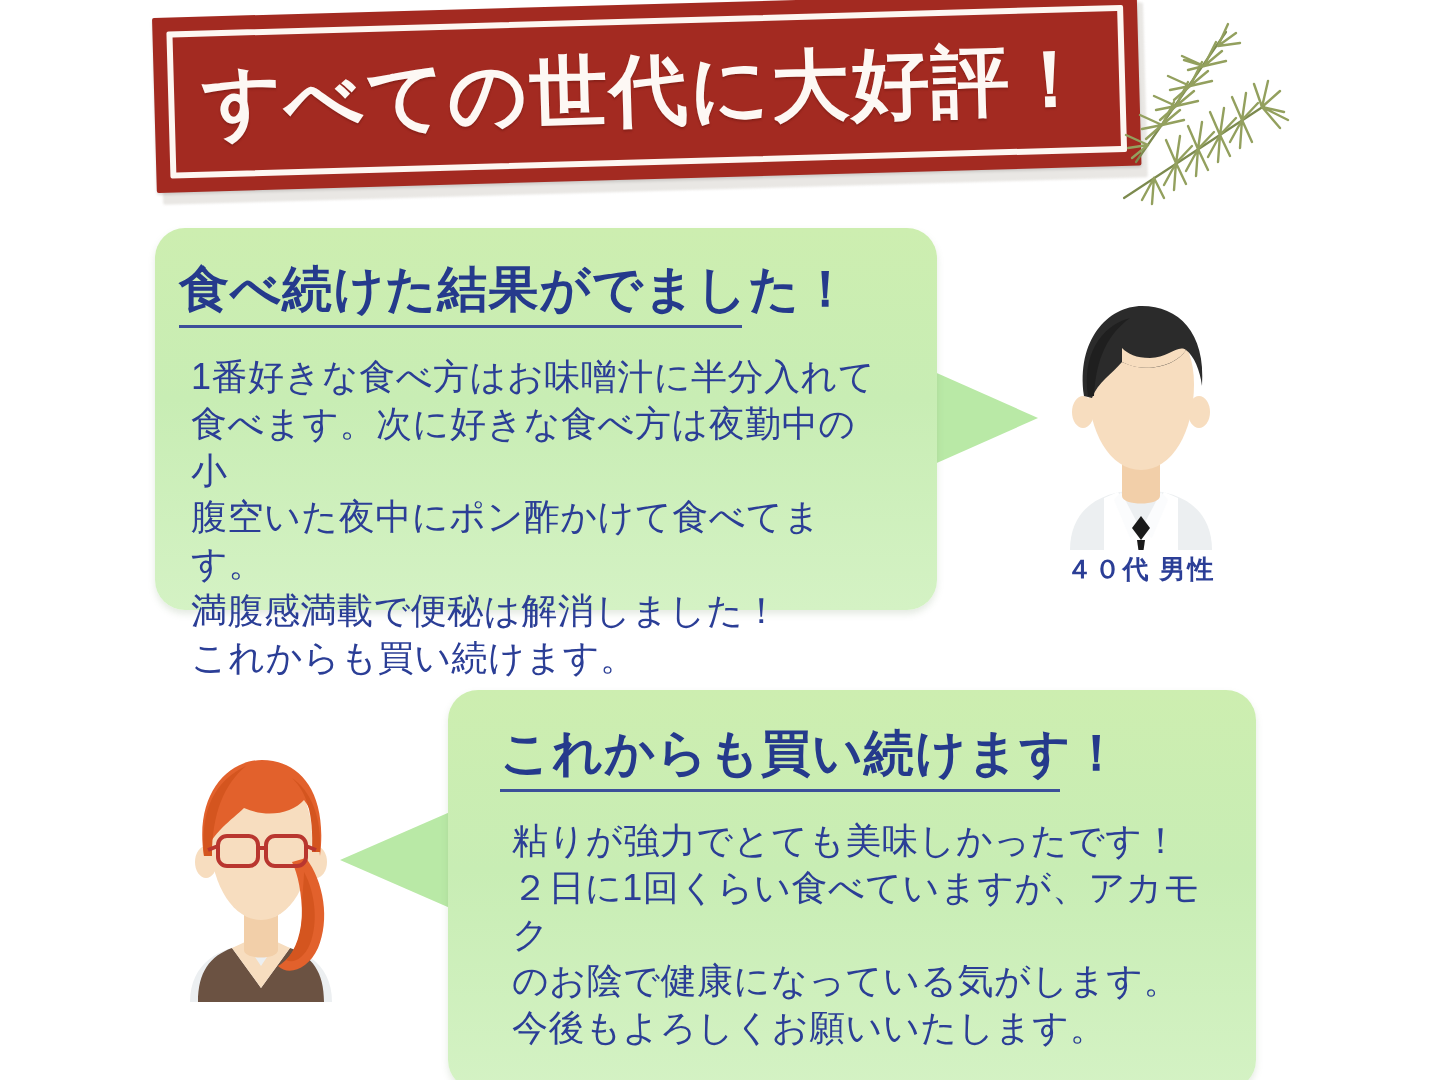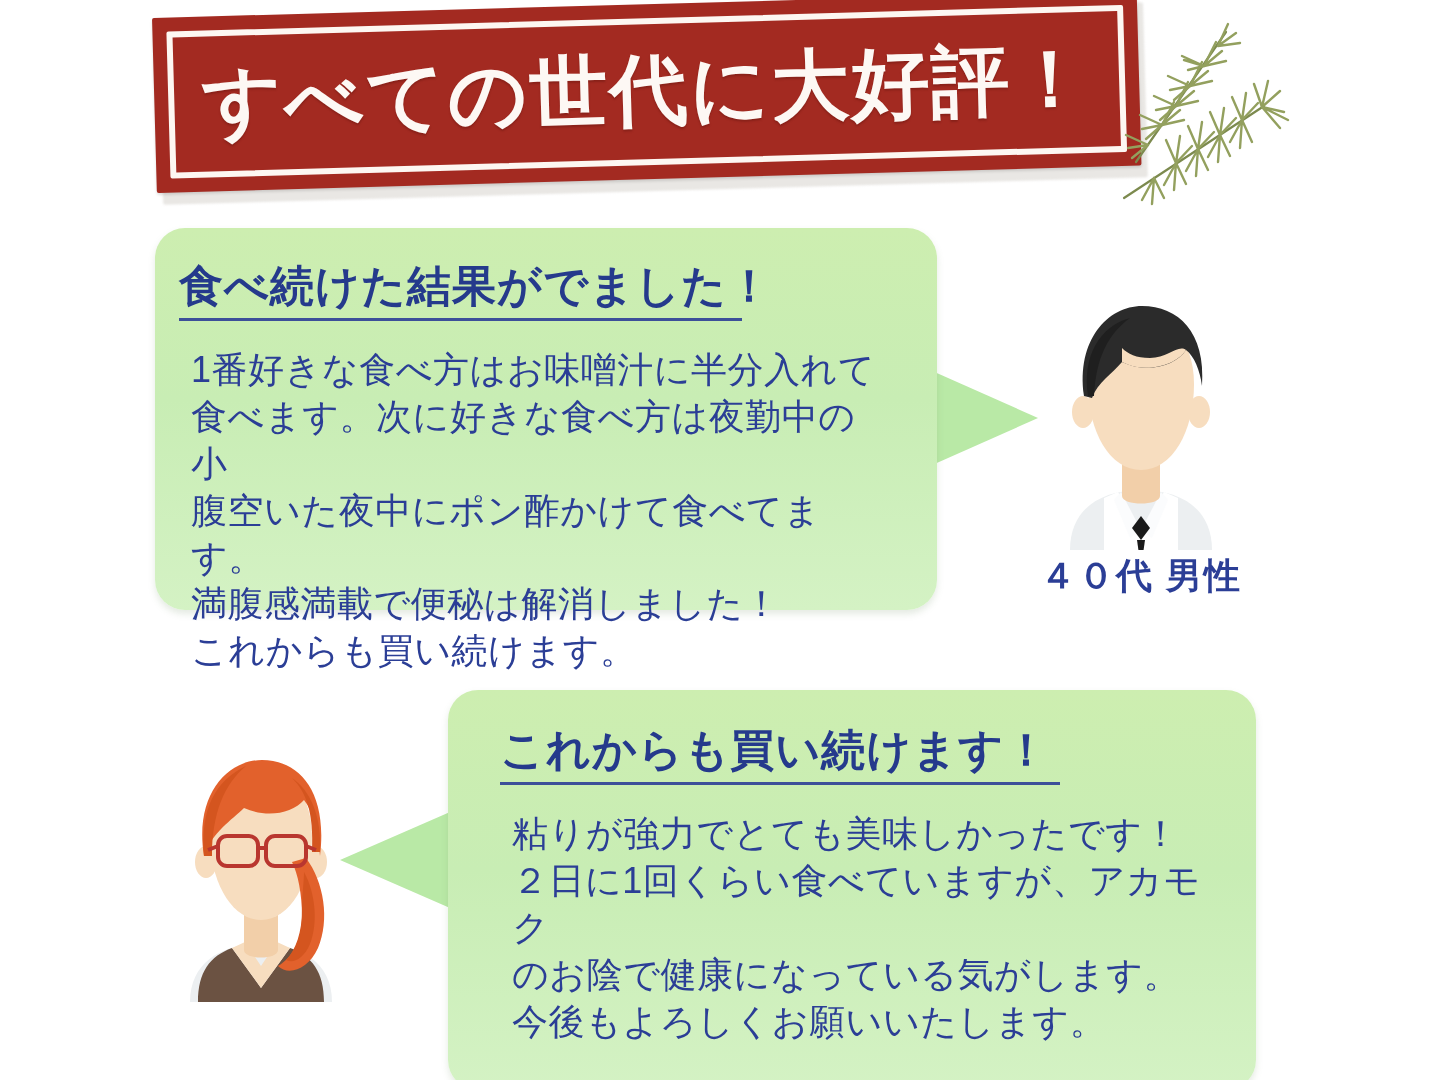--- a/index.html
+++ b/index.html
@@ -120,21 +120,21 @@
   #tail-2 {
     left: 340px;
     top: 812px;
     border-top: 48px solid transparent;
     border-bottom: 48px solid transparent;
     border-right: 110px solid #b9e9a6;
   }
 
   .bubble-heading {
     color: #253a8c;
-    font-size: 44px;
+    font-size: 50px;
     font-weight: bold;
     line-height: 1.1;
     letter-spacing: 1px;
     margin: 0 0 4px 0;
     white-space: nowrap;
   }
   .heading-rule {
     height: 3px;
     background: #3c4f99;
     margin: 8px 0 26px 0;
@@ -153,21 +153,21 @@
 
   
   .avatar-block {
     position: absolute;
     text-align: center;
   }
   #avatar-male-block { left: 1026px; top: 300px; width: 230px; }
   #avatar-female-block { left: 146px; top: 752px; width: 230px; }
   .avatar-caption {
     color: #2b3e96;
-    font-size: 36px;
+    font-size: 26px;
     font-weight: bold;
     letter-spacing: 2px;
     margin-top: 2px;
     white-space: nowrap;
   }
   .avatar-svg { display: block; margin: 0 auto; }
 </style>
 </head>
 <body>
 

